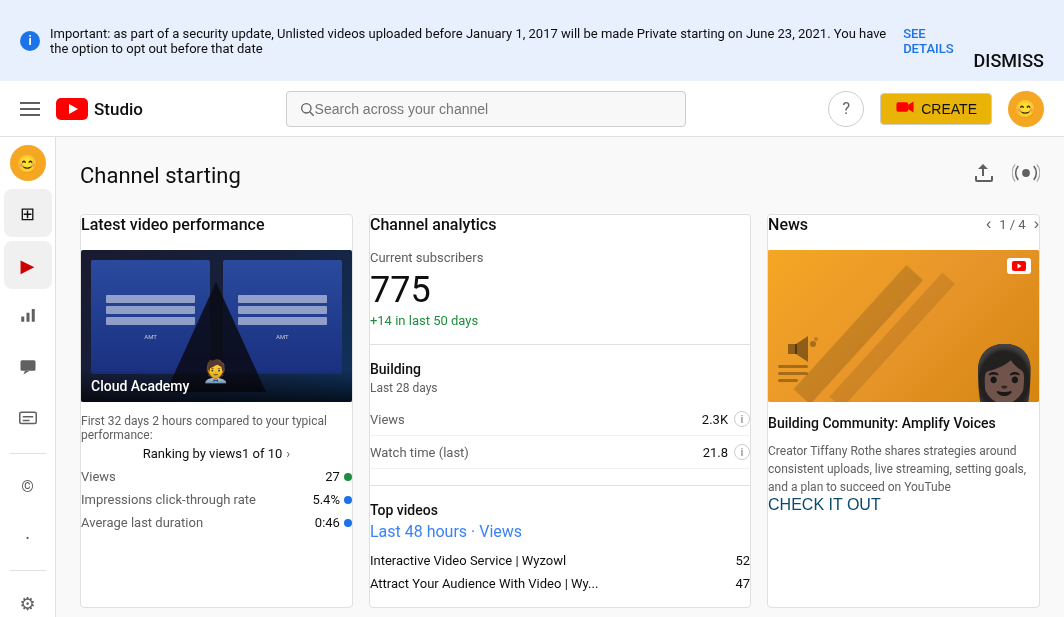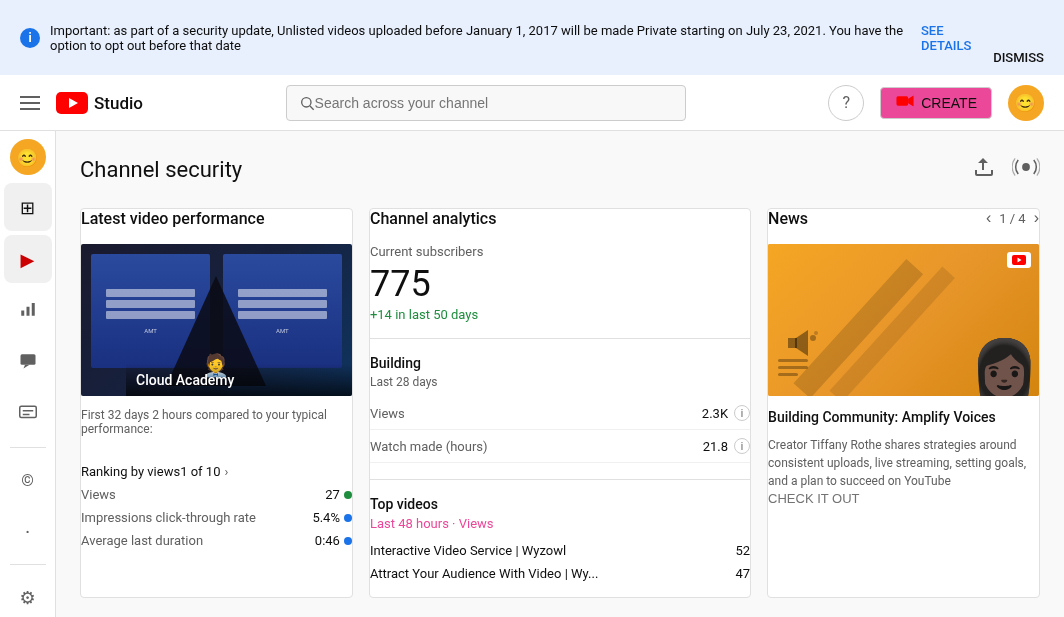--- a/index.html
+++ b/index.html
@@ -16,21 +16,21 @@
       color: #0d0d0d;
     }
     .notification-bar .left { display: flex; align-items: center; gap: 10px; }
     .notification-bar .info-icon {
       width: 20px; height: 20px; background: #1a73e8; border-radius: 50%;
       color: white; display: flex; align-items: center; justify-content: center;
       font-weight: bold; font-size: 12px; flex-shrink: 0;
     }
     .notification-bar .right { display: flex; align-items: center; gap: 20px; }
     .notification-bar .see-details { color: #1a73e8; font-weight: 500; cursor: pointer; font-size: 13px; }
-    .notification-bar .dismiss { color: #0f0f0f; font-weight: 500; cursor: pointer; font-size: 13px; margin-top: 40px; }
+    .notification-bar .dismiss { color: #0f0f0f; font-weight: 500; cursor: pointer; font-size: 18px; margin-top: 40px; }
 
     
     .header {
       background: white;
       display: flex;
       align-items: center;
       justify-content: space-between;
       padding: 0 20px;
       height: 56px;
       border-bottom: 1px solid #e0e0e0;
@@ -52,21 +52,21 @@
     }
     .header-right { display: flex; align-items: center; gap: 16px; }
     .help-btn {
       width: 36px; height: 36px; border-radius: 50%; border: 1px solid #ccc;
       display: flex; align-items: center; justify-content: center; cursor: pointer; background: white;
       font-size: 16px; color: #606060;
     }
     .create-btn {
       display: flex; align-items: center; gap: 6px;
       border: 1px solid #ccc; border-radius: 4px; padding: 6px 14px;
-      cursor: pointer; background: #ec4899; font-size: 14px; font-weight: 500; color: #0f0f0f;
+      cursor: pointer; background: #eab308; font-size: 14px; font-weight: 500; color: #0f0f0f;
     }
     .create-btn .cam-icon { color: #ff0000; font-size: 16px; }
     .avatar {
       width: 36px; height: 36px; border-radius: 50%; background: #f5a623;
       display: flex; align-items: center; justify-content: center; cursor: pointer;
       font-size: 18px;
     }
 
     
     .layout { display: flex; height: calc(100vh - 87px); }
@@ -120,26 +120,26 @@
     }
     .video-thumbnail-img {
       width: 100%; height: 100%;
       background: linear-gradient(135deg, #1a1a2e 0%, #16213e 50%, #0f3460 100%);
       display: flex; align-items: center; justify-content: center;
     }
     .video-thumbnail-overlay {
       position: absolute; bottom: 0; left: 0; right: 0;
       background: linear-gradient(transparent, rgba(0,0,0,0.7));
       padding: 8px 10px;
-      color: white; font-size: 14px; font-weight: 500; margin-left: 45px;
-    }
-
-    .video-description { font-size: 12px; color: #606060; margin-bottom: 28px; }
+      color: white; font-size: 14px; font-weight: 500;
+    }
+
+    .video-description { font-size: 12px; color: #606060; margin-bottom: 4px; }
     .ranking-row {
-      display: flex; align-items: center; justify-content: flex-start;
+      display: flex; align-items: center; justify-content: center;
       margin-bottom: 8px; font-size: 13px; cursor: pointer; color: #0f0f0f;
     }
     .ranking-value { display: flex; align-items: center; gap: 4px; color: #0f0f0f; font-weight: 400; }
     .chevron-right { color: #606060; }
     .stat-row {
       display: flex; align-items: center; justify-content: space-between;
       margin-bottom: 8px; font-size: 13px;
     }
     .stat-label { color: #606060; }
     .stat-value { display: flex; align-items: center; gap: 4px; }
@@ -158,21 +158,21 @@
       display: flex; align-items: center; justify-content: space-between;
       padding: 8px 0; border-bottom: 1px solid #f0f0f0; font-size: 13px;
     }
     .metric-label { color: #606060; }
     .metric-value { display: flex; align-items: center; gap: 6px; }
     .info-circle {
       width: 16px; height: 16px; border-radius: 50%; border: 1px solid #ccc;
       display: flex; align-items: center; justify-content: center; font-size: 10px; color: #606060; cursor: pointer;
     }
     .top-videos-title { font-size: 14px; font-weight: 500; margin-bottom: 4px; }
-    .top-videos-period { font-size: 13px; color: #ec4899; margin-bottom: 12px; }
+    .top-videos-period { font-size: 16px; color: #3b82f6; margin-bottom: 12px; }
     .video-row {
       display: flex; justify-content: space-between; align-items: flex-start;
       margin-bottom: 8px; font-size: 13px;
     }
     .video-name { color: #0f0f0f; flex: 1; margin-right: 8px; }
     .video-count { color: #0f0f0f; font-weight: 400; }
 
     
     .news-header { display: flex; align-items: flex-start; justify-content: space-between; margin-bottom: 16px; }
     .news-nav { display: flex; align-items: center; gap: 8px; font-size: 13px; color: #606060; }
@@ -187,33 +187,33 @@
       display: flex; align-items: center; justify-content: center; position: relative;
     }
     .yt-badge {
       position: absolute; top: 8px; right: 8px;
       background: white; padding: 3px 5px; border-radius: 3px;
       display: flex; align-items: center; gap: 3px; font-size: 10px; font-weight: 700;
     }
     .news-article-title { font-size: 14px; font-weight: 500; margin-bottom: 8px; line-height: 1.4; }
     .news-article-text { font-size: 12px; color: #606060; line-height: 1.5; margin-bottom: 0; }
     .check-out-btn {
-      color: #737373; font-size: 13px; font-weight: 500; cursor: pointer;
+      color: #0c4a6e; font-size: 16px; font-weight: 500; cursor: pointer;
       background: none; border: none; padding: 0; text-transform: uppercase;
     }
   </style>
 </head>
 <body>
 
 <div class="notification-bar">
   <div class="left">
     <div class="info-icon">
       <span>i</span>
     </div>
-    <span>Important: as part of a security update, Unlisted videos uploaded before January 1, 2017 will be made Private starting on July 23, 2021. You have the option to opt out before that date</span>
+    <span>Important: as part of a security update, Unlisted videos uploaded before January 1, 2017 will be made Private starting on June 23, 2021. You have the option to opt out before that date</span>
   </div>
   <div class="right">
     <span class="see-details">SEE DETAILS</span>
     <span class="dismiss">DISMISS</span>
   </div>
 </div>
 
 <header class="header">
   <div class="header-left">
     <div class="hamburger">
@@ -304,21 +304,21 @@
     </div>
     <div class="sidebar-divider"></div>
     <div class="sidebar-item">
       <span class="icon" style="font-size:18px;color:#606060;">⚙</span>
 
     </div>
   </nav>
 
   <main class="main">
     <div class="page-header">
-      <h1 class="page-title">Channel security</h1>
+      <h1 class="page-title">Channel starting</h1>
       <div class="page-actions">
         <span class="upload-icon">
           <svg width="24" height="24" viewBox="0 0 24 24" fill="none">
             <path d="M19 15v4H5v-4H3v4a2 2 0 002 2h14a2 2 0 002-2v-4h-2z" fill="#606060"></path>
             <path d="M11 3l-5 5h4v7h2V8h4l-5-5z" fill="#606060"></path>
           </svg>
         </span>
         <span class="live-icon">
           <svg width="28" height="24" viewBox="0 0 36 24" fill="none">
             <ellipse cx="18" cy="12" rx="5" ry="5" fill="#606060"></ellipse>
@@ -401,21 +401,21 @@
           <div class="summary-title">Building</div>
           <div class="summary-period">Last 28 days</div>
           <div class="metric-row">
             <span class="metric-label">Views</span>
             <span class="metric-value">
               <span>2.3K</span>
               <span class="info-circle">i</span>
             </span>
           </div>
           <div class="metric-row">
-            <span class="metric-label">Watch made (hours)</span>
+            <span class="metric-label">Watch time (last)</span>
             <span class="metric-value">
               <span>21.8</span>
               <span class="info-circle">i</span>
             </span>
           </div>
         </div>
         <div class="divider"></div>
         <div class="analytics-section">
           <div class="top-videos-title">Top videos</div>
           <div class="top-videos-period">Last 48 hours · Views</div>

